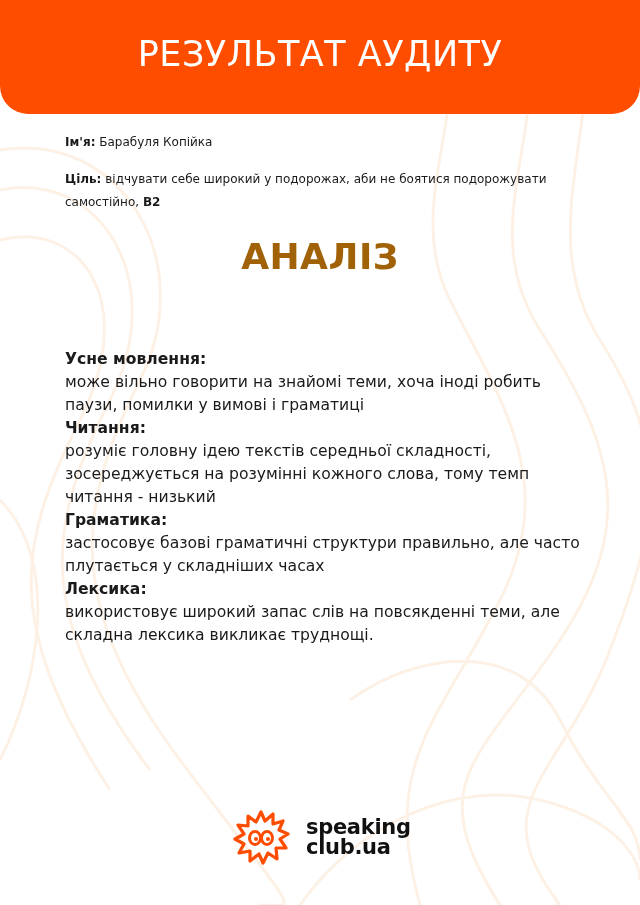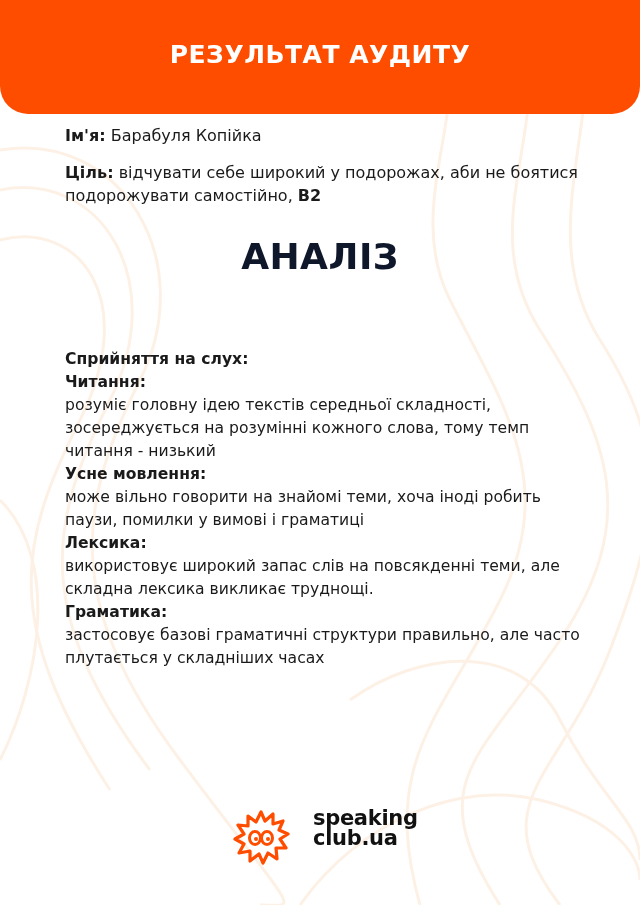--- a/index.html
+++ b/index.html
@@ -12,38 +12,38 @@
   .bg-pattern { position: absolute; inset: 0; z-index: 0; pointer-events: none; }
   .page { position: relative; z-index: 1; width: 640px; height: 905px; }
 
   .header {
     position: absolute; left: 0; top: 0; width: 640px; height: 114px;
     background: #FF4D00;
     border-radius: 0 0 28px 28px;
     display: flex; align-items: center; justify-content: center;
   }
   .header-title {
-    color: #ffffff; font-weight: bold; font-size: 25px; letter-spacing: 0.5px;
+    color: #ffffff; font-weight: normal; font-size: 35px; letter-spacing: 0.5px;
     margin-top: -6px;
   }
 
-  .info { position: absolute; left: 65px; top: 124px; width: 520px; font-size: 16px; line-height: 23px; }
+  .info { position: absolute; left: 65px; top: 131px; width: 520px; font-size: 12px; line-height: 23px; }
   .info-row { margin: 0 0 14px 0; }
   .info b { font-weight: bold; }
 
   .section-title {
     position: absolute; left: 0; top: 232px; width: 640px; text-align: center;
-    color: #0f172a; font-weight: bold; font-size: 36px; line-height: 50px; letter-spacing: 0.5px;
+    color: #a16207; font-weight: bold; font-size: 36px; line-height: 50px; letter-spacing: 0.5px;
   }
 
   .analysis { position: absolute; left: 65px; top: 348px; width: 530px; font-size: 15.6px; line-height: 23px; }
   .analysis .label { font-weight: bold; }
 
   .footer-logo {
-    position: absolute; left: 232px; top: 808px; display: flex; align-items: flex-start; gap: 23px;
+    position: absolute; left: 232px; top: 808px; display: flex; align-items: center; gap: 16px;
   }
   .logo-text { font-weight: bold; font-size: 21px; line-height: 20px; color: #111; letter-spacing: -0.3px; }
 </style>
 </head>
 <body>
 
 <svg class="bg-pattern" width="640" height="905" viewBox="0 0 640 905">
   <g fill="none" stroke="#FDF1E6" stroke-width="3">
     <path d="M0 150 C120 130, 200 260, 140 380 S 60 600, 180 760 S 300 905, 260 905"></path>
     <path d="M0 190 C100 170, 170 280, 110 400 S 30 610, 150 770"></path>
@@ -72,37 +72,36 @@
       <b>Ціль:</b><span> відчувати себе широкий у подорожах, аби не боятися подорожувати самостійно, </span><b>B2</b>
     </div>
   </div>
 
   <div class="section-title">
     <div>АНАЛІЗ</div>
   </div>
 
   <div class="analysis">
     <div>
-      <div class="label">Сприйняття на слух:</div>
+    </div>
+    <div>
+      <div class="label">Усне мовлення:</div>
+      <div>може вільно говорити на знайомі теми, хоча іноді робить паузи, помилки у вимові і граматиці</div>
     </div>
     <div>
       <div class="label">Читання:</div>
       <div>розуміє головну ідею текстів середньої складності, зосереджується на розумінні кожного слова, тому темп читання - низький</div>
     </div>
     <div>
-      <div class="label">Усне мовлення:</div>
-      <div>може вільно говорити на знайомі теми, хоча іноді робить паузи, помилки у вимові і граматиці</div>
+      <div class="label">Граматика:</div>
+      <div>застосовує базові граматичні структури правильно, але часто плутається у складніших часах</div>
     </div>
     <div>
       <div class="label">Лексика:</div>
       <div>використовує широкий запас слів на повсякденні теми, але складна лексика викликає труднощі.</div>
-    </div>
-    <div>
-      <div class="label">Граматика:</div>
-      <div>застосовує базові граматичні структури правильно, але часто плутається у складніших часах</div>
     </div>
   </div>
 
   <div class="footer-logo">
     <svg width="58" height="58" viewBox="0 0 58 58">
       <path d="M29 4 L33 13 L41 6 L41 16 L51 13 L47 22 L56 26 L48 31 L54 40 L44 40 L45 51 L36 45 L31 55 L27 46 L18 53 L18 43 L7 45 L12 36 L3 31 L12 26 L6 17 L16 18 L16 8 L24 14 Z" fill="none" stroke="#FF4D00" stroke-width="3.2" stroke-linejoin="round"></path>
       <ellipse cx="23" cy="30" rx="5.5" ry="6.5" fill="none" stroke="#FF4D00" stroke-width="3"></ellipse>
       <ellipse cx="35" cy="30" rx="5.5" ry="6.5" fill="none" stroke="#FF4D00" stroke-width="3"></ellipse>
       <circle cx="24" cy="31" r="2" fill="#FF4D00"></circle>
       <circle cx="36" cy="31" r="2" fill="#FF4D00"></circle>

